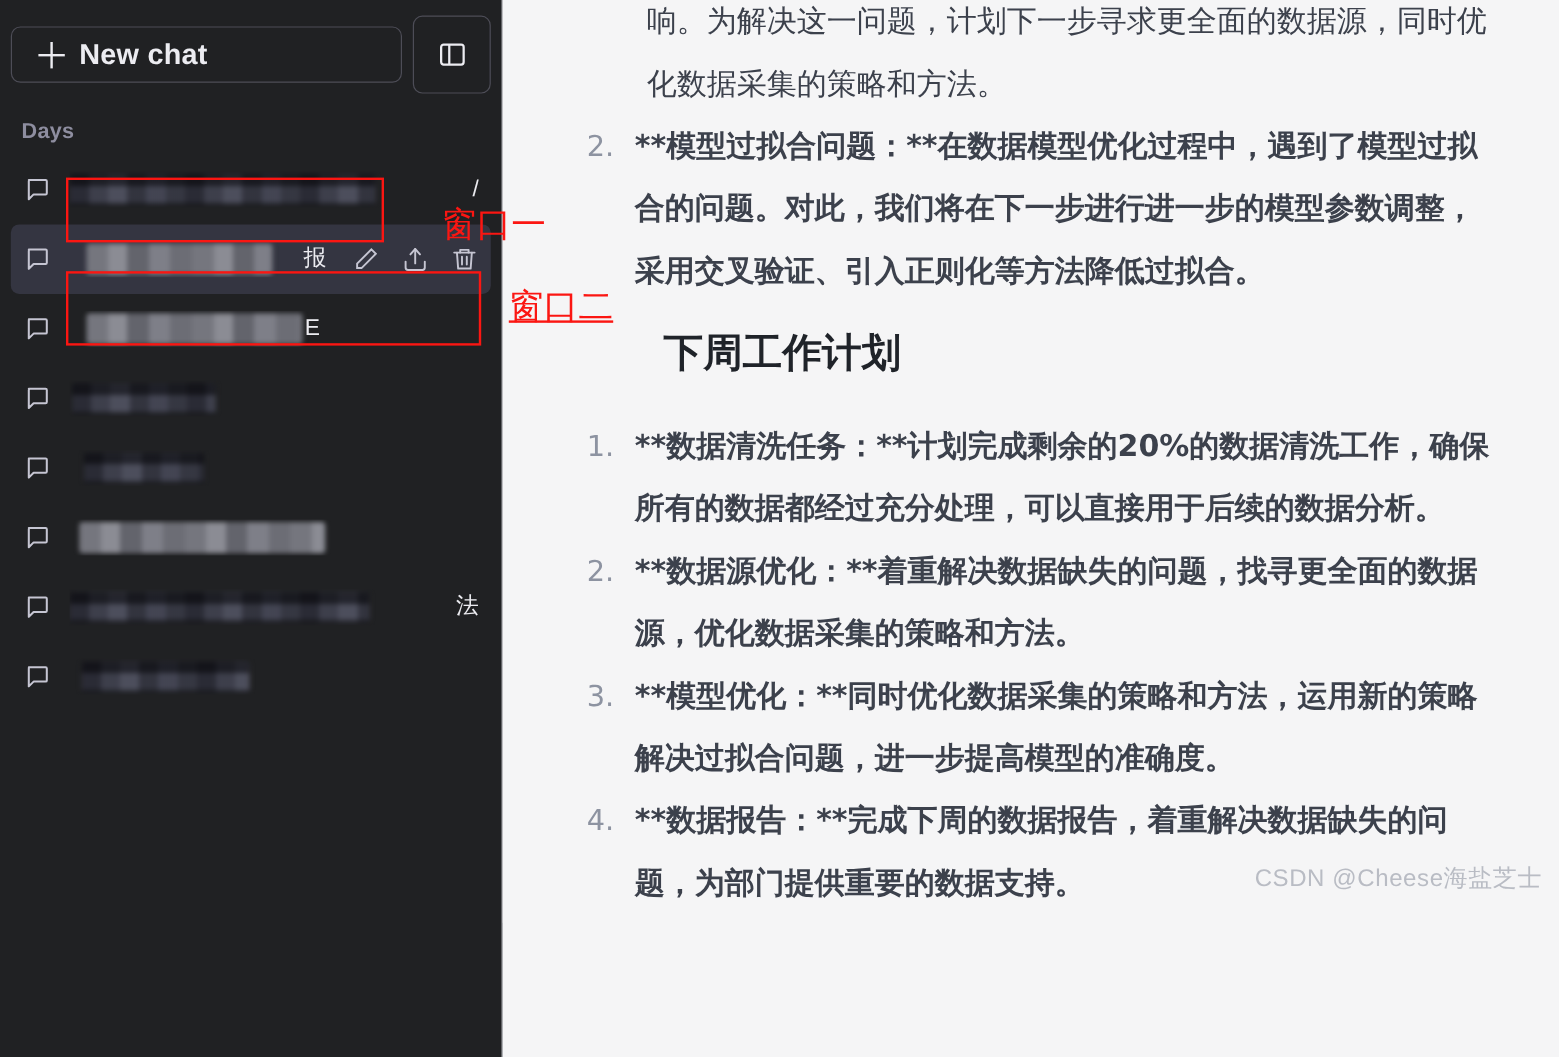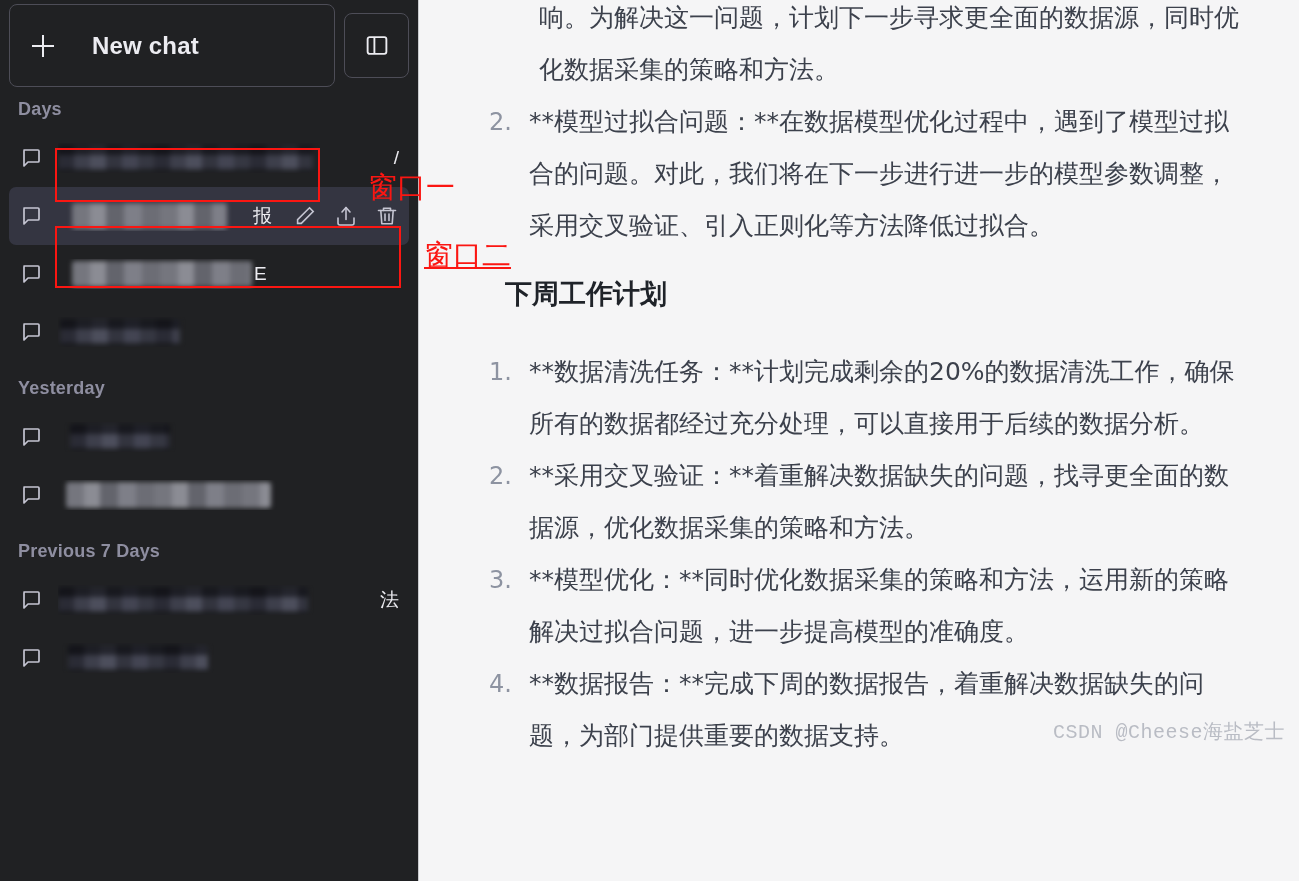--- a/index.html
+++ b/index.html
@@ -20,25 +20,25 @@
     overflow: hidden;
     border-right: 1px solid #c9cace;
   }
   .side-top {
     display: flex; align-items: center; gap: 9px;
     padding: 9px 9px 0 9px;
     height: 82px;
   }
   .new-chat-btn {
     flex: 1 1 auto;
-    height: 83px;
+    height: 47px;
     border: 1px solid #4d4d57;
     border-radius: 8px;
     display: flex; align-items: center;
-    gap: 38px;
+    gap: 12px;
     padding-left: 22px;
     background: #202123;
     cursor: pointer;
   }
   .plus-icon {
     width: 22px; height: 22px;
     position: relative;
     flex: 0 0 22px;
   }
   .plus-icon::before, .plus-icon::after {
@@ -186,39 +186,39 @@
     margin-bottom: 0;
   }
   .li-num {
     flex: 0 0 48px;
     text-align: left;
     color: #8d93a1;
     font-size: 24px;
     line-height: 52px;
     padding-left: 8px;
   }
-  .li-body { flex: 1 1 auto; }
+  .li-body { flex: 1 1 auto; font-weight: bold; }
   h3.section-title {
-    font-size: 27px;
+    font-size: 33px;
     font-weight: 700;
     color: #1f2329;
-    margin: 20px 0 0 24px;
+    margin: 20px 0 0 72px;
     line-height: 44px;
   }
   .closing {
     margin: 38px 0 0 48px;
   }
   .watermark {
     position: absolute;
     right: 14px;
     bottom: 24px;
     color: #b9bcc4;
     font-size: 20px;
     letter-spacing: .5px;
-    font-family: Liberation Mono, monospace;
+    font-family: Liberation Sans, sans-serif;
   }
 </style>
 </head>
 <body>
 
 <div id="app">
 
   <aside id="sidebar">
 
     <div class="side-top">
@@ -287,41 +287,39 @@
 
       <div class="chat-row">
         <svg class="bubble-icon" viewBox="0 0 24 24" fill="none" stroke="#c5c5d2" stroke-width="1.7" stroke-linejoin="round">
           <path d="M5 4h14a1 1 0 0 1 1 1v10a1 1 0 0 1-1 1H9l-4 4V5a1 1 0 0 1 1-1z"></path>
         </svg>
         <span class="chat-title">
           <span class="redact" style="left:2px;width:120px;"></span>
         </span>
       </div>
 
-      <div class="group-header">Yesterday</div>
 
       <div class="chat-row">
         <svg class="bubble-icon" viewBox="0 0 24 24" fill="none" stroke="#c5c5d2" stroke-width="1.7" stroke-linejoin="round">
           <path d="M5 4h14a1 1 0 0 1 1 1v10a1 1 0 0 1-1 1H9l-4 4V5a1 1 0 0 1 1-1z"></path>
         </svg>
         <span class="chat-title">
           <span class="redact" style="left:12px;width:100px;"></span>
         </span>
       </div>
 
       <div class="chat-row">
         <svg class="bubble-icon" viewBox="0 0 24 24" fill="none" stroke="#c5c5d2" stroke-width="1.7" stroke-linejoin="round">
           <path d="M5 4h14a1 1 0 0 1 1 1v10a1 1 0 0 1-1 1H9l-4 4V5a1 1 0 0 1 1-1z"></path>
         </svg>
         <span class="chat-title">
           <span class="redact light" style="left:8px;width:205px;"></span>
         </span>
       </div>
 
-      <div class="group-header">Previous 7 Days</div>
 
       <div class="chat-row">
         <svg class="bubble-icon" viewBox="0 0 24 24" fill="none" stroke="#c5c5d2" stroke-width="1.7" stroke-linejoin="round">
           <path d="M5 4h14a1 1 0 0 1 1 1v10a1 1 0 0 1-1 1H9l-4 4V5a1 1 0 0 1 1-1z"></path>
         </svg>
         <span class="chat-title">
           <span class="redact" style="left:0;width:250px;"></span>
           <span class="tail-char">法</span>
         </span>
       </div>
@@ -357,21 +355,21 @@
 
       <h3 class="section-title">下周工作计划</h3>
 
       <ol class="doc-list" style="margin-top:30px;">
         <li>
           <span class="li-num">1.</span>
           <span class="li-body">**数据清洗任务：**计划完成剩余的20%的数据清洗工作，确保所有的数据都经过充分处理，可以直接用于后续的数据分析。</span>
         </li>
         <li>
           <span class="li-num">2.</span>
-          <span class="li-body">**采用交叉验证：**着重解决数据缺失的问题，找寻更全面的数据源，优化数据采集的策略和方法。</span>
+          <span class="li-body">**数据源优化：**着重解决数据缺失的问题，找寻更全面的数据源，优化数据采集的策略和方法。</span>
         </li>
         <li>
           <span class="li-num">3.</span>
           <span class="li-body">**模型优化：**同时优化数据采集的策略和方法，运用新的策略解决过拟合问题，进一步提高模型的准确度。</span>
         </li>
         <li>
           <span class="li-num">4.</span>
           <span class="li-body">**数据报告：**完成下周的数据报告，着重解决数据缺失的问题，为部门提供重要的数据支持。</span>
         </li>
       </ol>

